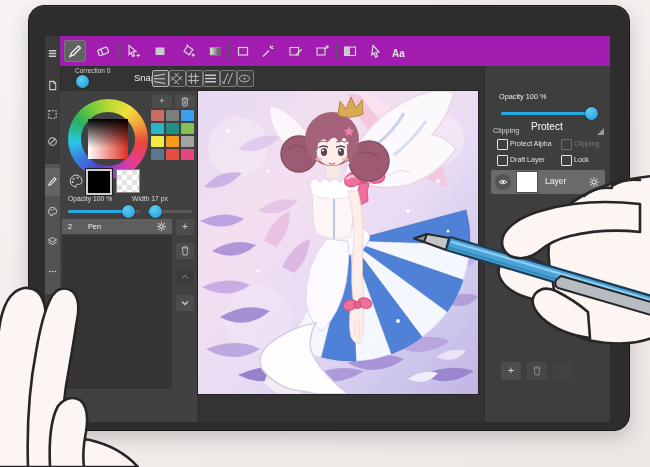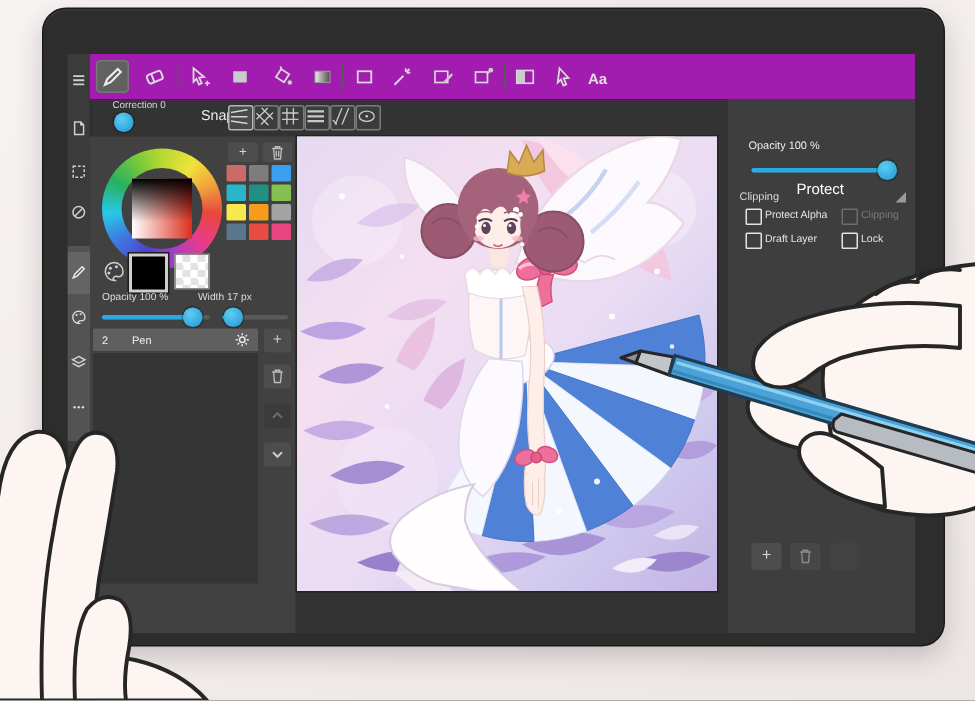--- a/index.html
+++ b/index.html
@@ -435,20 +435,34 @@
         <span class="rp-blendvalue">Protect</span>
         <div class="ddtri"></div>
         <div class="cb" style="left:12px;top:73px"></div>
         <span class="cblabel" style="left:25px;top:74px">Protect Alpha</span>
         <div class="cb dim" style="left:76px;top:73px"></div>
         <span class="cblabel dim" style="left:89px;top:74px">Clipping</span>
         <div class="cb" style="left:12px;top:89px"></div>
         <span class="cblabel" style="left:25px;top:90px">Draft Layer</span>
         <div class="cb" style="left:76px;top:89px"></div>
         <span class="cblabel" style="left:89px;top:90px">Lock</span>
+        <div class="layerrow">
+          <div class="eyecirc">
+            <svg width="10" height="10" viewBox="0 0 10 10">
+                <path d="M1 5 Q5 1.5 9 5 Q5 8.5 1 5 Z" stroke="#e8e8e8" stroke-width=".9" fill="none"></path>
+                <circle cx="5" cy="5" r="1.3" fill="#e8e8e8"></circle>
+              </svg>
+          </div>
+          <div class="layerthumb"></div>
+          <span class="layername">Layer</span>
+          <svg class="gearpos" width="12" height="12" viewBox="0 0 12 12">
+              <circle cx="6" cy="6" r="2" stroke="#dcdcdc" stroke-width="1.1" fill="none"></circle>
+              <path d="M6 1.2 V2.8 M6 9.2 V10.8 M1.2 6 H2.8 M9.2 6 H10.8 M2.6 2.6 L3.7 3.7 M8.3 8.3 L9.4 9.4 M9.4 2.6 L8.3 3.7 M3.7 8.3 L2.6 9.4" stroke="#dcdcdc" stroke-width="1.1"></path>
+            </svg>
+        </div>
         <div class="rbtn" style="left:16px">+</div>
         <div class="rbtn" style="left:42px;background:#474747">
             <svg width="12" height="12" viewBox="0 0 12 12">
               <path d="M2.5 3 H9.5 M4.5 3 V1.8 H7.5 V3 M3.4 3 L4 10 H8 L8.6 3" stroke="#8d8d8d" stroke-width=".9" fill="none"></path>
             </svg>
           </div>
         <div class="rbtn" style="left:68px;background:#424242"></div>
       </div>
 
     </div>

